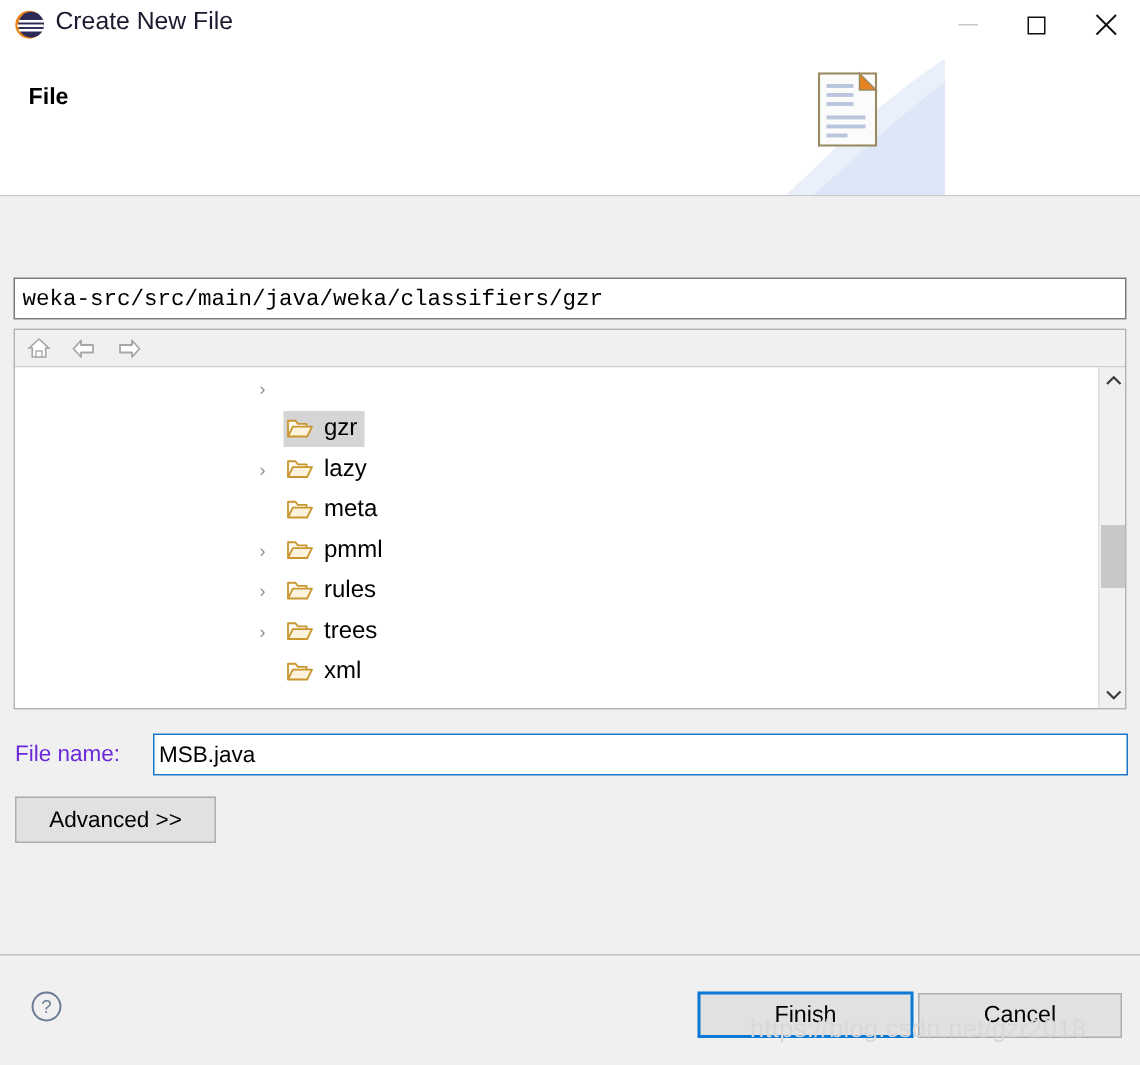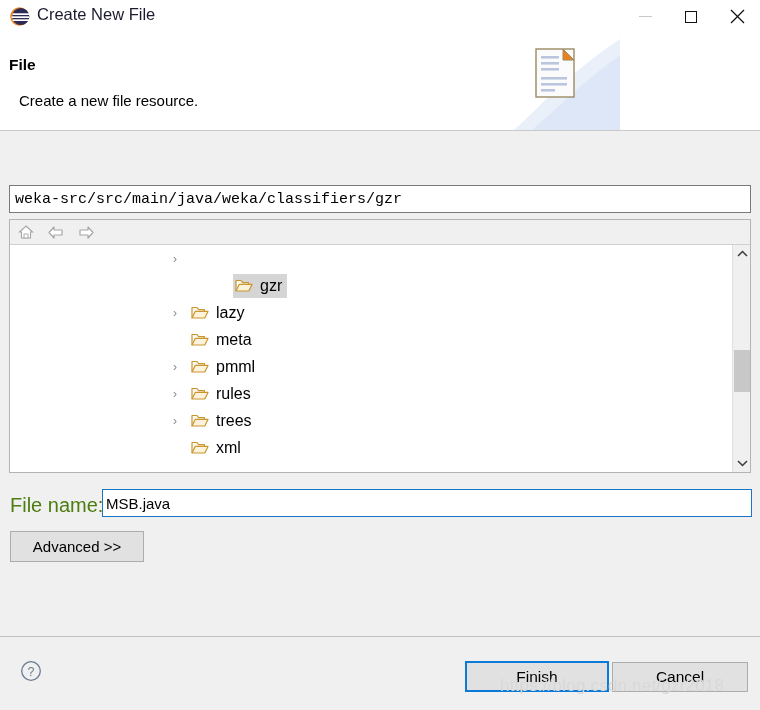--- a/index.html
+++ b/index.html
@@ -56,21 +56,21 @@
   }
   .win-max-glyph {
     width: 12px; height: 12px;
     border: 1.4px solid #111111;
     box-sizing: border-box;
   }
 
   
   .header {
     position: absolute;
-    left: 0; top: 33px;
+    left: 10px; top: 33px;
     width: 620px; height: 97px;
     background: #ffffff;
     overflow: hidden;
   }
   .header-title {
     position: absolute;
     left: 9px; top: 23px;
     font-size: 15.5px;
     font-weight: bold;
     color: #000000;
@@ -175,21 +175,20 @@
     position: absolute;
     left: 179px;
     display: flex;
     align-items: center;
     height: 24px;
     padding: 0 5px 0 2px;
     box-sizing: border-box;
   }
   .tree-row.selected .tree-label-box {
     background: #d5d5d5;
-    margin-left: 44px;
   }
   .tree-folder-ico {
     width: 18px; height: 15px;
     margin-right: 7px;
     flex: 0 0 auto;
   }
   .tree-row-inner {
     position: relative;
     width: 100%;
     height: 27px;
@@ -223,22 +222,22 @@
     left: 1px;
     top: 105px;
     width: 16px; height: 42px;
     background: #c8c8c8;
   }
 
   
   .lbl-filename {
     position: absolute;
     left: 10px; top: 363px;
-    font-size: 20px;
-    color: #4d7c0f;
+    font-size: 15px;
+    color: #6d28d9;
   }
   .filename-input {
     position: absolute;
     left: 102px; top: 358px;
     width: 650px; height: 28px;
     box-sizing: border-box;
     background: #ffffff;
     border: 1px solid #1975c8;
     font-family: "Liberation Sans", sans-serif;
     font-size: 15px;
@@ -356,21 +355,20 @@
       <path d="M49,16 L60,27 L49,27 Z" fill="none" stroke="#9a8a63" stroke-width="1"></path>
       <rect x="27" y="23" width="18" height="2.6" fill="#b9c6dd"></rect>
       <rect x="27" y="29" width="18" height="2.6" fill="#b9c6dd"></rect>
       <rect x="27" y="35" width="18" height="2.6" fill="#b9c6dd"></rect>
       <rect x="27" y="44" width="26" height="2.6" fill="#b9c6dd"></rect>
       <rect x="27" y="50" width="26" height="2.6" fill="#b9c6dd"></rect>
       <rect x="27" y="56" width="14" height="2.6" fill="#b9c6dd"></rect>
     </svg>
   </div>
   <div class="header-title">File</div>
-  <div class="header-sub">Create a new file resource.</div>
 </div>
 <div class="header-rule"></div>
 
 <div class="body-panel">
 
   <input class="path-input" type="text" value="weka-src/src/main/java/weka/classifiers/gzr" style="">
 
   <div class="tree-wrap">
 
     <div class="tree-toolbar">

